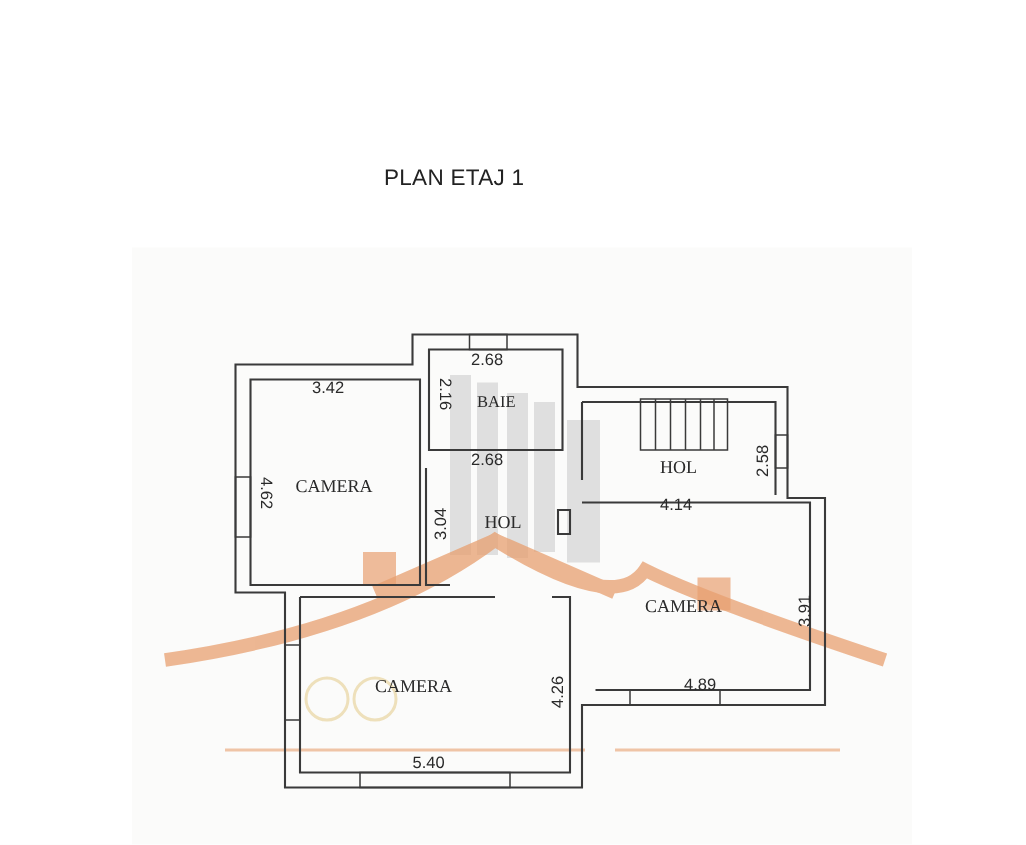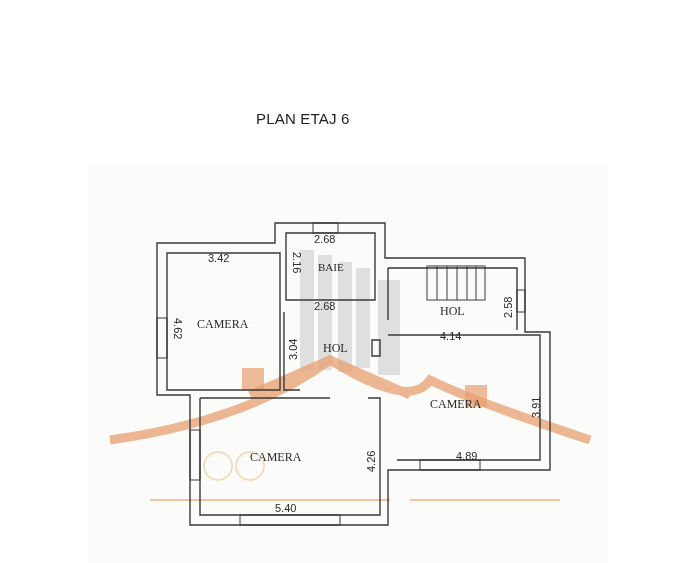--- a/index.html
+++ b/index.html
@@ -5,21 +5,21 @@
   html, body { margin:0; padding:0; background:#ffffff; }
   body { width:684px; height:563px; position:relative; overflow:hidden; font-family:"Liberation Sans", sans-serif; }
   .title { position:absolute; left:256px; top:110px; font-size:15px; color:#222; letter-spacing:0.2px; }
   .paper { position:absolute; left:88px; top:165px; width:520px; height:398px; background:#fbfbfa; }
   svg { position:absolute; left:0; top:0; }
   .lbl { font-family:"Liberation Serif", serif; fill:#2a2a2a; }
 </style>
 </head>
 <body>
 
-<div class="title">PLAN ETAJ 6</div>
+<div class="title">PLAN ETAJ 1</div>
 <div class="paper"></div>
 
 <svg width="684" height="563" viewBox="0 0 684 563">
 
   <g fill="#d4d4d4" opacity="0.7">
     <rect x="300" y="250" width="14" height="120"></rect>
     <rect x="318" y="255" width="14" height="115"></rect>
     <rect x="338" y="262" width="14" height="110"></rect>
     <rect x="356" y="268" width="14" height="100"></rect>
     <rect x="378" y="280" width="22" height="95"></rect>

